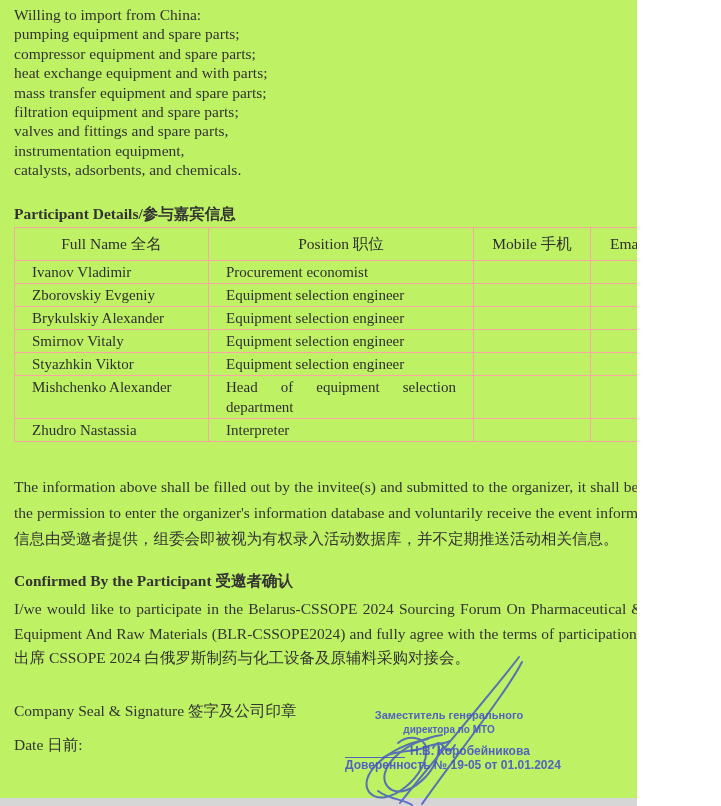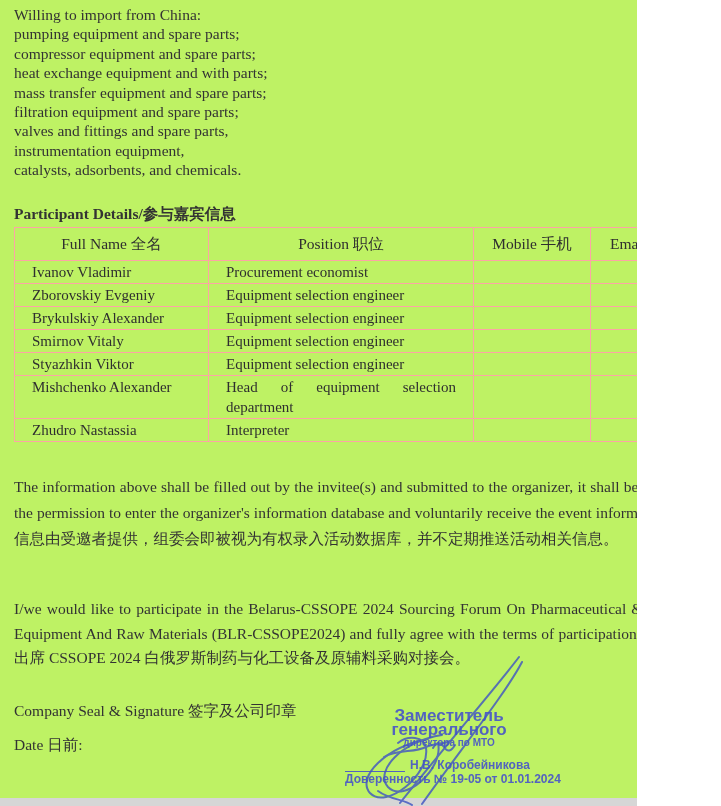--- a/index.html
+++ b/index.html
@@ -30,21 +30,21 @@
     position:absolute;left:14px;top:597px;width:694px;
     font-size:15.5px;line-height:24.5px;text-align:justify;
   }
   .seal-label{position:absolute;left:14px;top:701px;font-size:15.5px;}
   .date-label{position:absolute;left:14px;top:735px;font-size:15.5px;}
   .stamp{
     position:absolute;left:345px;top:709px;width:208px;
     font-family:"Liberation Sans",sans-serif;color:#5263bf;font-weight:bold;
     text-align:center;z-index:2;
   }
-  .stamp-l1{font-size:17px;line-height:13.5px;}
+  .stamp-l1{font-size:11px;line-height:13.5px;}
   .stamp-l2{font-size:10px;line-height:13.5px;}
   .stamp-name-row{display:flex;align-items:flex-end;margin-top:9px;font-size:12px;line-height:13px;}
   .stamp-underline{flex:0 0 60px;height:10px;border-bottom:1.3px solid #5263bf;margin-right:5px;}
   .stamp-name{white-space:nowrap;}
   .stamp-l4{font-size:12px;line-height:12px;margin-top:1px;text-align:center;white-space:nowrap;}
   .sig-svg{position:absolute;left:338px;top:653px;z-index:3;pointer-events:none;}
   .bottom-band{position:absolute;left:0;top:798px;width:721px;height:8px;background:#d6d6d6;}
 </style>
 </head>
 <body>
@@ -121,20 +121,21 @@
         <td>Zhudro Nastassia</td>
         <td>Interpreter</td>
         <td></td>
         <td></td>
       </tr>
     </tbody>
   </table>
 
   <div class="notice">The information above shall be filled out by the invitee(s) and submitted to the organizer, it shall be deemed as the permission to enter the organizer's information database and voluntarily receive the event information. 以上信息由受邀者提供，组委会即被视为有权录入活动数据库，并不定期推送活动相关信息。</div>
 
+  <div class="confirm-heading">Confirmed By the Participant 受邀者确认</div>
   <div class="confirm-text">I/we would like to participate in the Belarus-CSSOPE 2024 Sourcing Forum On Pharmaceutical &amp; Chemical Equipment And Raw Materials (BLR-CSSOPE2024) and fully agree with the terms of participation. 我们确认出席 CSSOPE 2024 白俄罗斯制药与化工设备及原辅料采购对接会。</div>
 
   <div class="seal-label">Company Seal &amp; Signature 签字及公司印章</div>
   <div class="date-label">Date 日前:</div>
 
   <div class="stamp">
     <div class="stamp-l1">Заместитель генерального</div>
     <div class="stamp-l2">директора по МТО</div>
     <div class="stamp-name-row">
       <span class="stamp-underline"></span>

